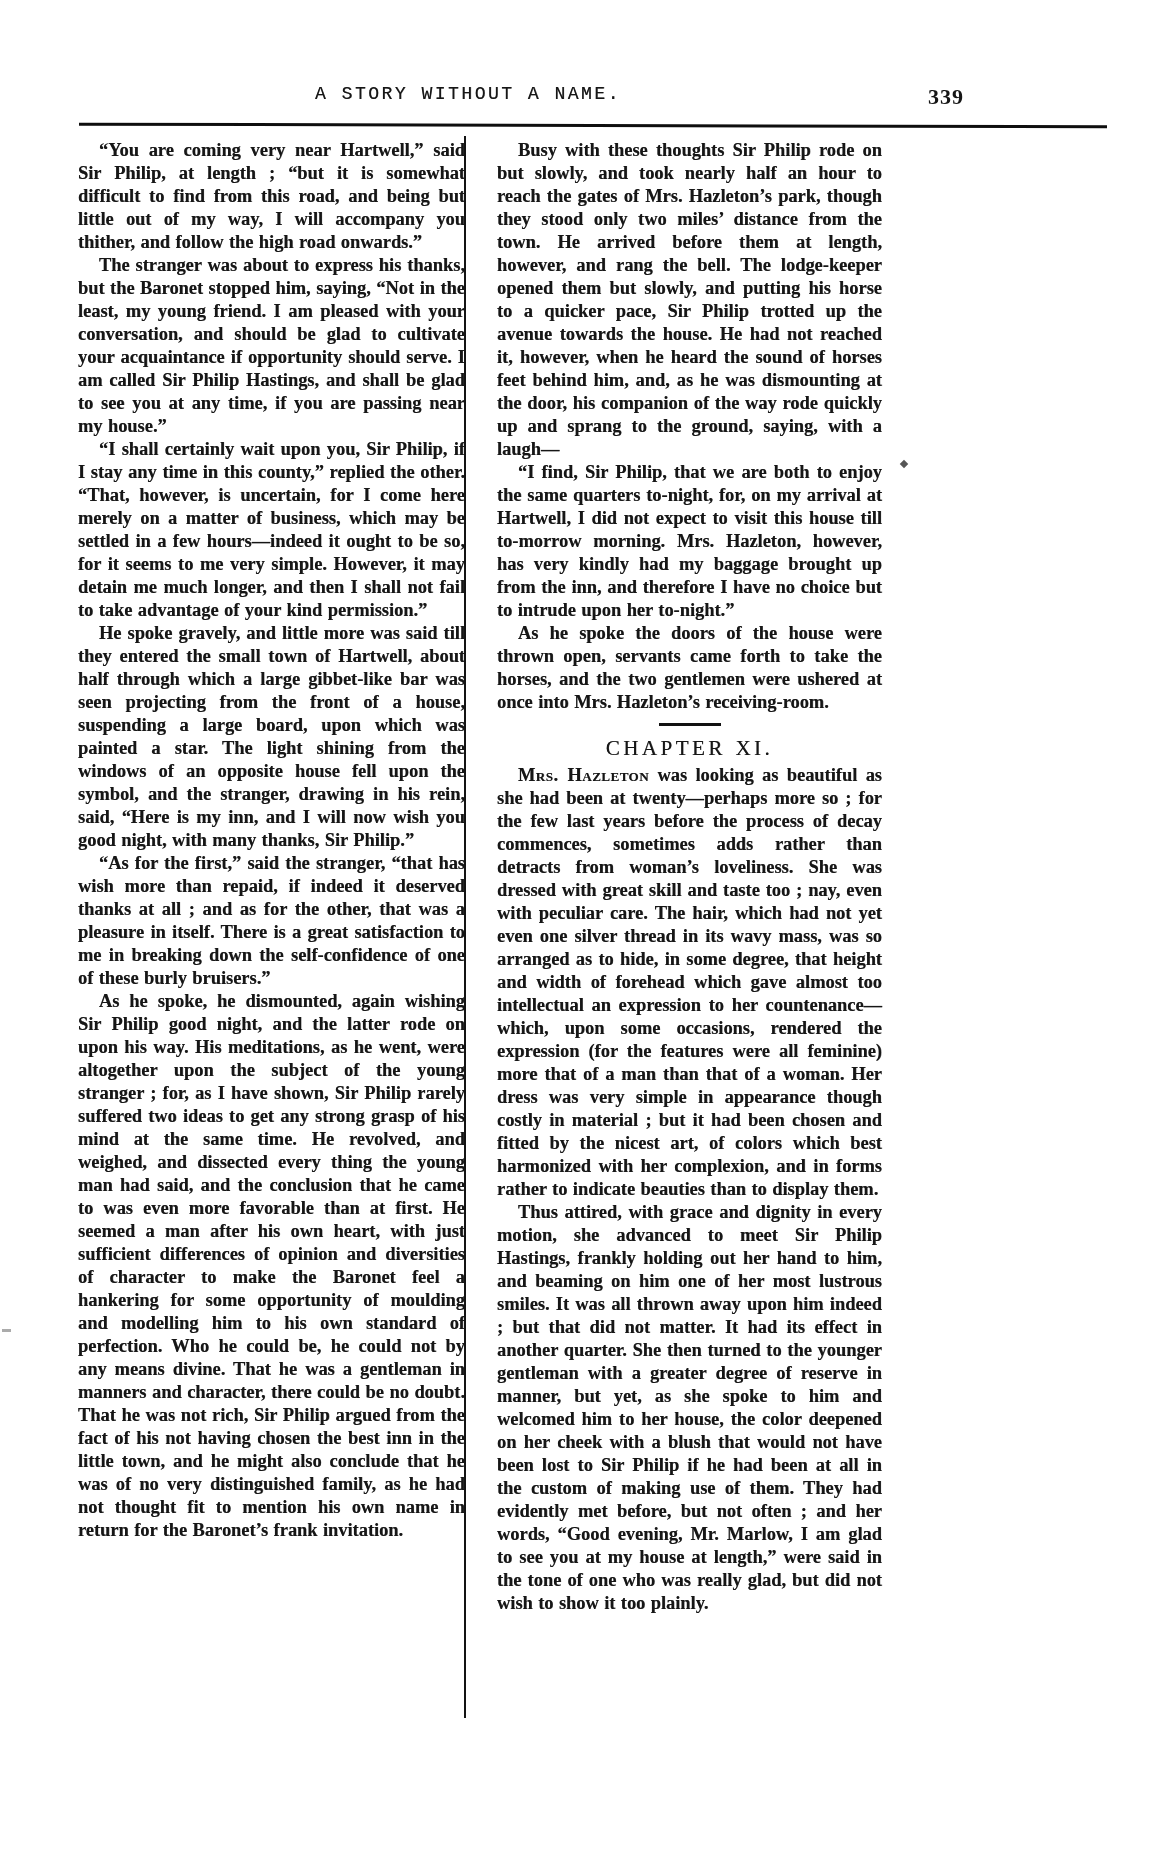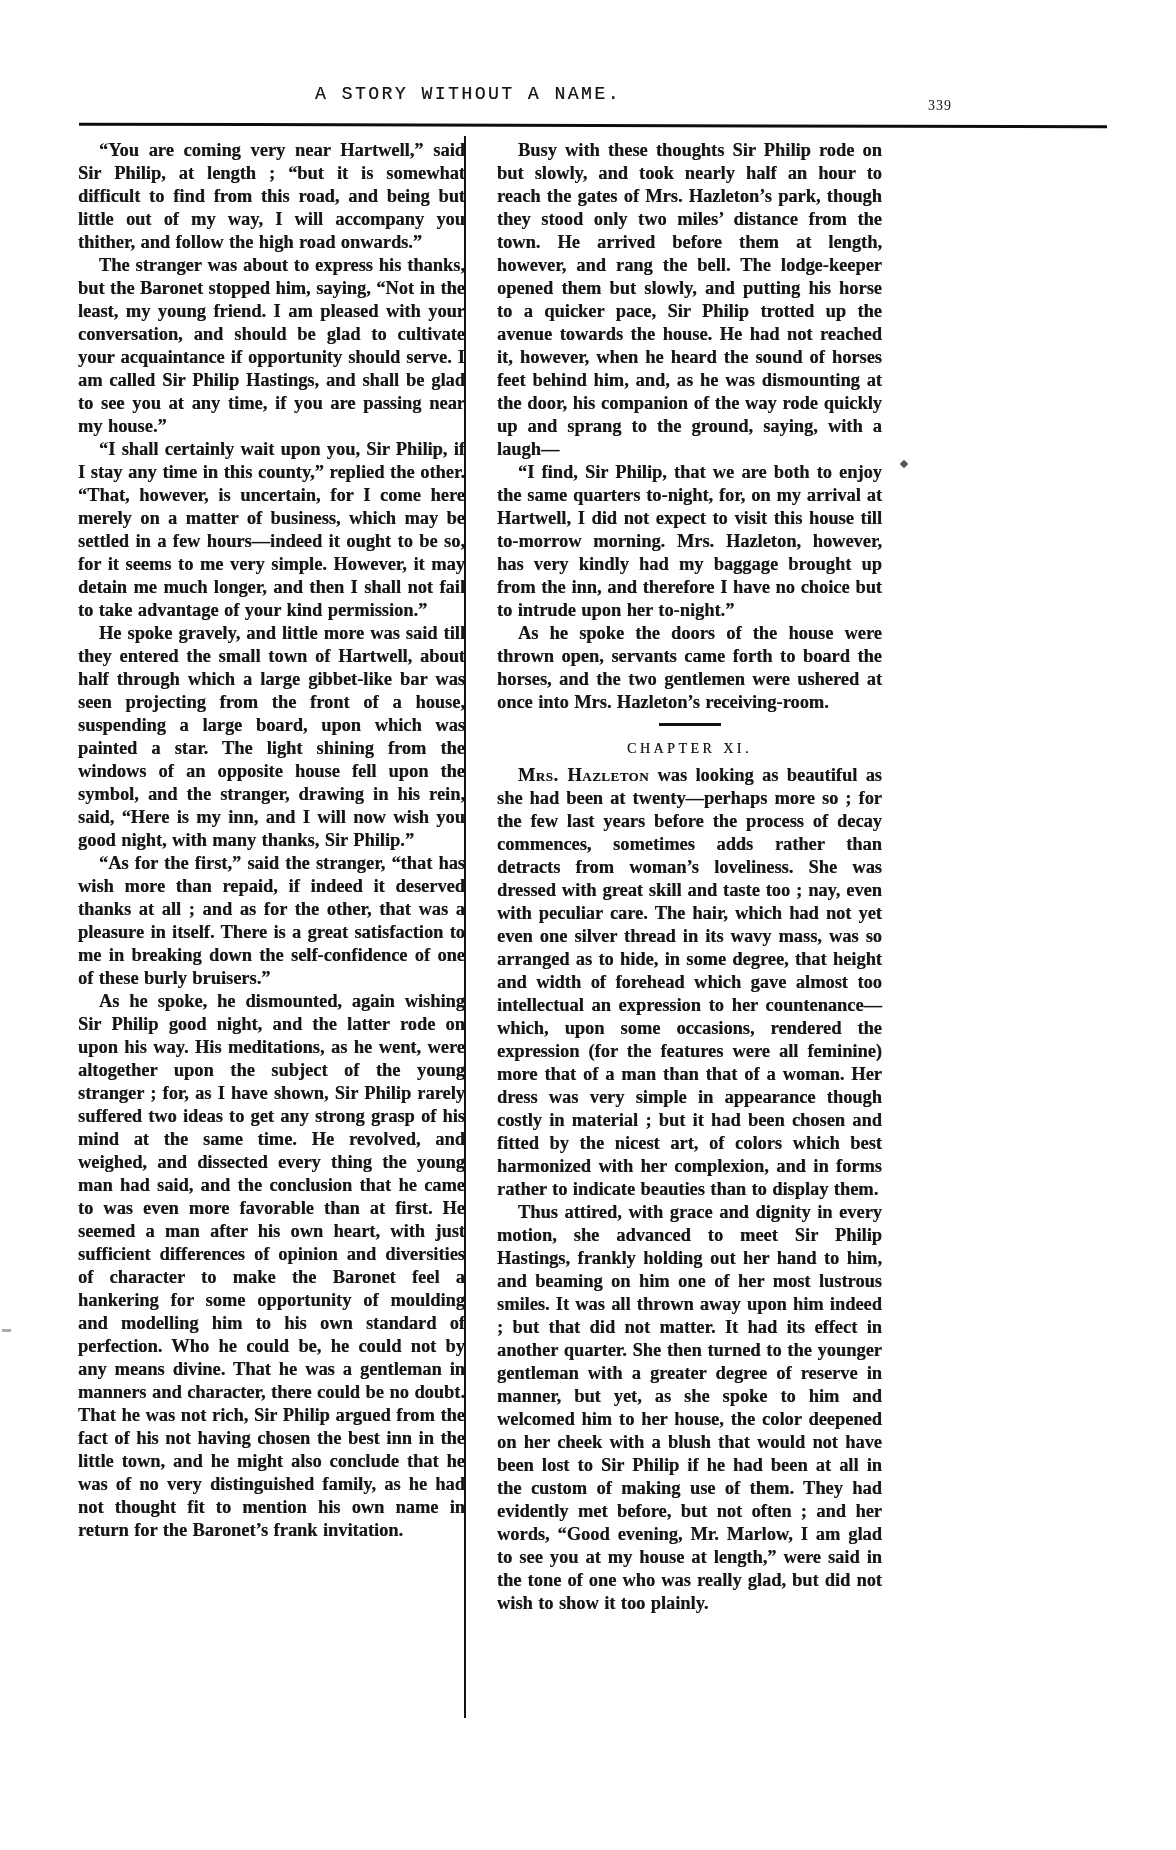--- a/index.html
+++ b/index.html
@@ -13,21 +13,21 @@
   }
   .running-title {
     position:absolute; top:84px; left:78px; width:780px;
     text-align:center; font-size:18px; letter-spacing:2.5px;
     text-shadow:0.3px 0 0 rgba(0,0,0,.6);
     white-space:nowrap;
     font-family:Liberation Mono, monospace;
   }
   .page-number {
     position:absolute; top:84px; left:928px;
-    font-size:14px; font-weight:normal; letter-spacing:1px;margin-top:14px;
+    font-size:22px; font-weight:bold; letter-spacing:1px;
   }
   .head-rule {
     position:absolute; top:124px; left:79px; width:1028px; height:3px;
     background:#0e0e0e; transform:rotate(0.15deg);
   }
   .col {
     position:absolute; top:139px;
     font-size:18.4px; line-height:23px;
     text-align:justify;
     text-shadow:0.28px 0 0 rgba(0,0,0,.55);
@@ -40,21 +40,21 @@
     position:absolute; top:136px; left:464px; width:2px; height:1582px;
     background:#131313;
   }
   .para { text-indent:21px;font-weight:bold; }
   .section-break { text-indent:0; text-align:center; padding-top:9px; }
   .break-rule {
     width:62px; height:3px; background:#111; margin:0 auto;
   }
   .chapter-heading {
     text-indent:0; text-align:center;
-    font-size:14px; letter-spacing:3.5px;
+    font-size:21px; letter-spacing:3.5px;
     padding:11px 0 4px 0;
     text-shadow:0.3px 0 0 rgba(0,0,0,.6);
     white-space:nowrap;
   }
   .smallcaps { font-variant:small-caps; letter-spacing:0.5px;margin-top:29px; }
   .artifact-diamond {
     position:absolute; left:901px; top:461px; width:6px; height:6px;
     background:#2a2a2a; transform:rotate(45deg); opacity:.8;
   }
   .artifact-dash {
@@ -81,21 +81,21 @@
       <p class="para">“As for the first,” said the stranger, “that has wish more than repaid, if indeed it deserved thanks at all ; and as for the other, that was a pleasure in itself. There is a great satisfaction to me in breaking down the self-confidence of one of these burly bruisers.”</p>
       <p class="para">As he spoke, he dismounted, again wishing Sir Philip good night, and the latter rode on upon his way. His meditations, as he went, were altogether upon the subject of the young stranger ; for, as I have shown, Sir Philip rarely suffered two ideas to get any strong grasp of his mind at the same time. He revolved, and weighed, and dissected every thing the young man had said, and the conclusion that he came to was even more favorable than at first. He seemed a man after his own heart, with just sufficient differences of opinion and diversities of character to make the Baronet feel a hankering for some opportunity of moulding and modelling him to his own standard of perfection. Who he could be, he could not by any means divine. That he was a gentleman in manners and character, there could be no doubt. That he was not rich, Sir Philip argued from the fact of his not having chosen the best inn in the little town, and he might also conclude that he was of no very distinguished family, as he had not thought fit to mention his own name in return for the Baronet’s frank invitation.</p>
     </div>
 
   <div class="col-divider"></div>
 
   <div class="col col-right">
     <div>
         <p class="para">Busy with these thoughts Sir Philip rode on but slowly, and took nearly half an hour to reach the gates of Mrs. Hazleton’s park, though they stood only two miles’ distance from the town. He arrived before them at length, however, and rang the bell. The lodge-keeper opened them but slowly, and putting his horse to a quicker pace, Sir Philip trotted up the avenue towards the house. He had not reached it, however, when he heard the sound of horses feet behind him, and, as he was dismounting at the door, his companion of the way rode quickly up and sprang to the ground, saying, with a laugh—</p>
         <p class="para">“I find, Sir Philip, that we are both to enjoy the same quarters to-night, for, on my arrival at Hartwell, I did not expect to visit this house till to-morrow morning. Mrs. Hazleton, however, has very kindly had my baggage brought up from the inn, and therefore I have no choice but to intrude upon her to-night.”</p>
-        <p class="para">As he spoke the doors of the house were thrown open, servants came forth to board the horses, and the two gentlemen were ushered at once into Mrs. Hazleton’s receiving-room.</p>
+        <p class="para">As he spoke the doors of the house were thrown open, servants came forth to take the horses, and the two gentlemen were ushered at once into Mrs. Hazleton’s receiving-room.</p>
       </div>
 
     <div class="section-break">
       <div class="break-rule"></div>
       <div class="chapter-heading">CHAPTER XI.</div>
     </div>
 
     <div>
         <p class="para"><span class="smallcaps">Mrs. Hazleton</span> was looking as beautiful as she had been at twenty—perhaps more so ; for the few last years before the process of decay commences, sometimes adds rather than detracts from woman’s loveliness. She was dressed with great skill and taste too ; nay, even with peculiar care. The hair, which had not yet even one silver thread in its wavy mass, was so arranged as to hide, in some degree, that height and width of forehead which gave almost too intellectual an expression to her countenance—which, upon some occasions, rendered the expression (for the features were all feminine) more that of a man than that of a woman. Her dress was very simple in appearance though costly in material ; but it had been chosen and fitted by the nicest art, of colors which best harmonized with her complexion, and in forms rather to indicate beauties than to display them.</p>
         <p class="para">Thus attired, with grace and dignity in every motion, she advanced to meet Sir Philip Hastings, frankly holding out her hand to him, and beaming on him one of her most lustrous smiles. It was all thrown away upon him indeed ; but that did not matter. It had its effect in another quarter. She then turned to the younger gentleman with a greater degree of reserve in manner, but yet, as she spoke to him and welcomed him to her house, the color deepened on her cheek with a blush that would not have been lost to Sir Philip if he had been at all in the custom of making use of them. They had evidently met before, but not often ; and her words, “Good evening, Mr. Marlow, I am glad to see you at my house at length,” were said in the tone of one who was really glad, but did not wish to show it too plainly.</p>

